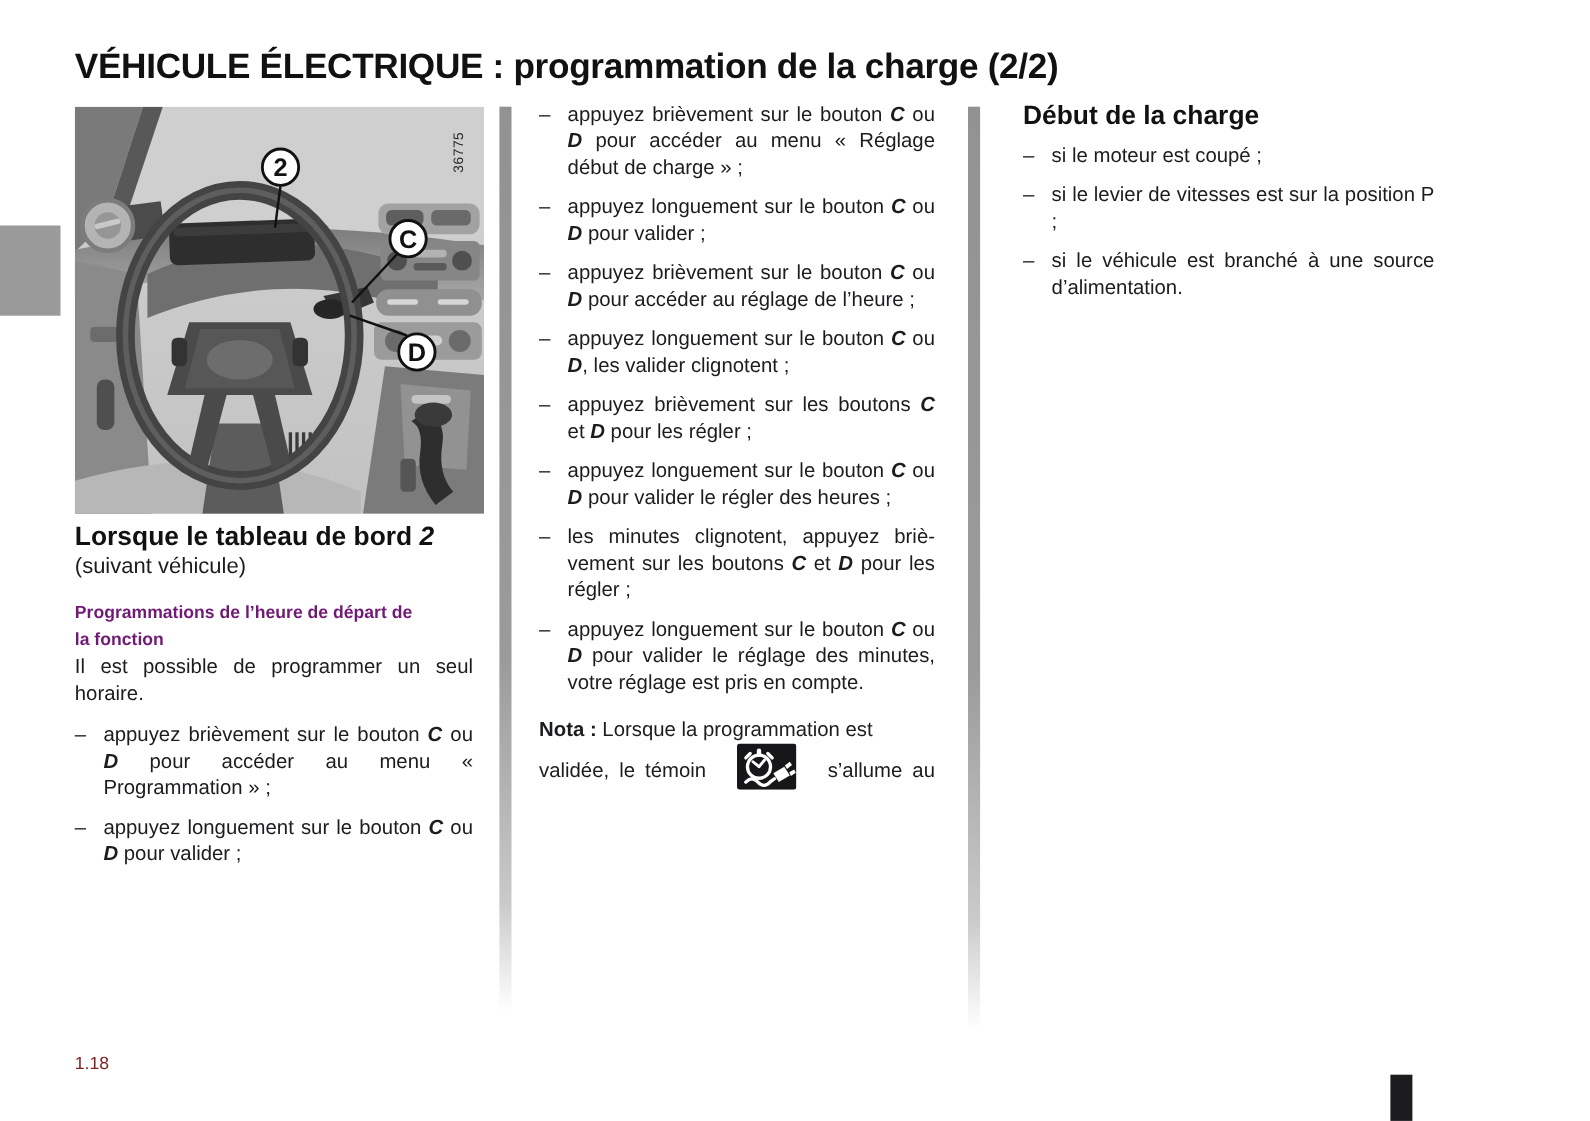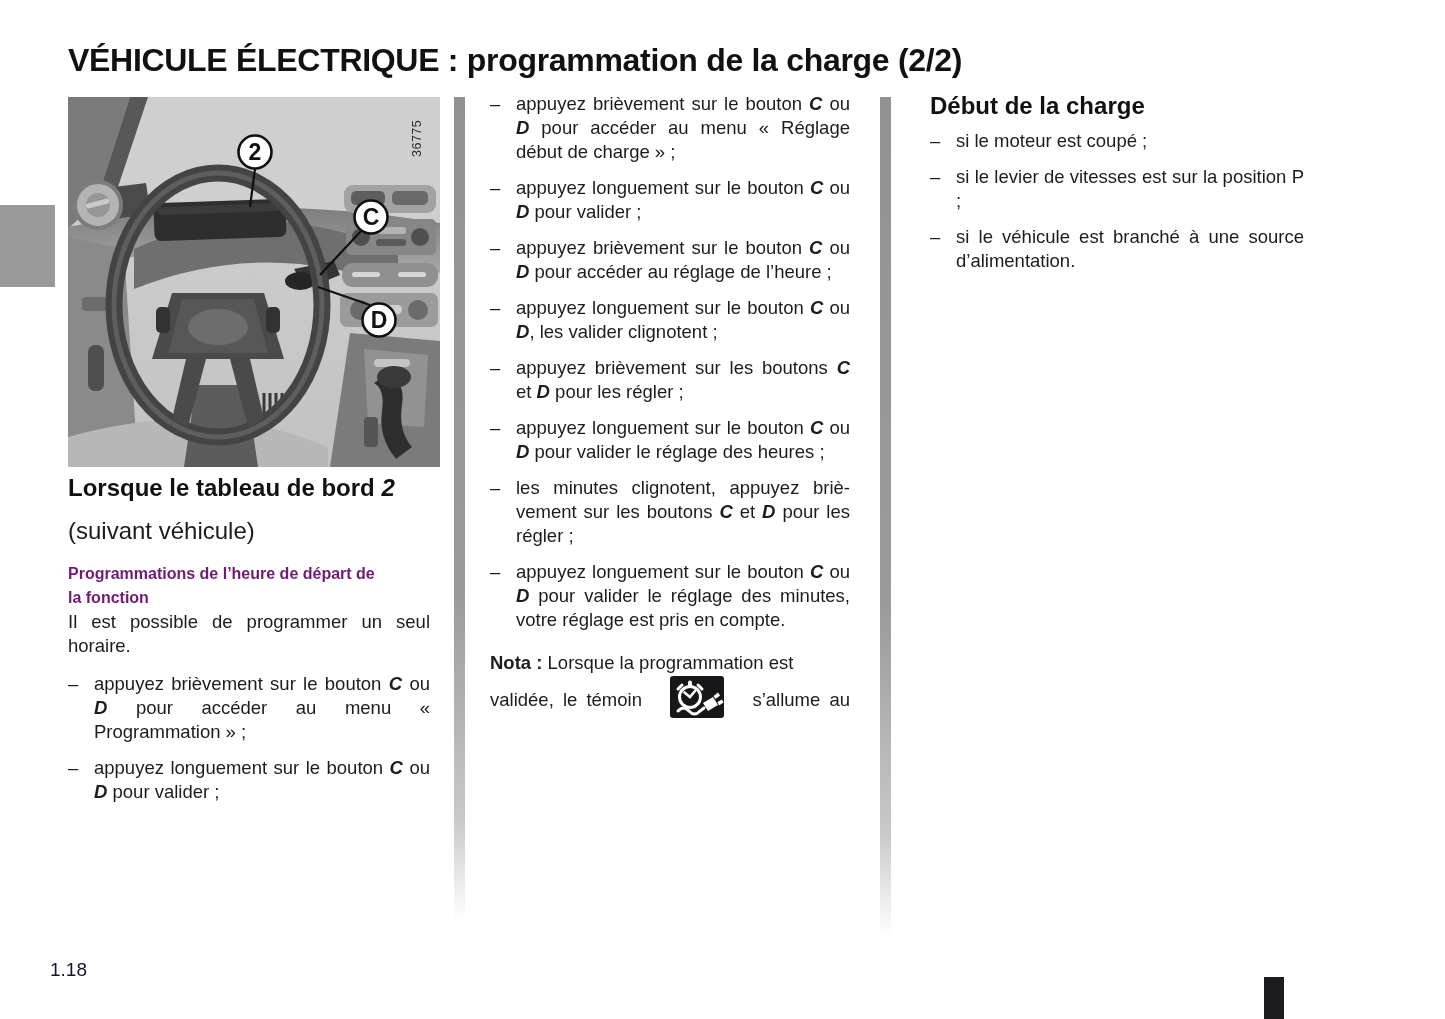--- a/index.html
+++ b/index.html
@@ -30,36 +30,36 @@
   .body-txt{font-size:18.5px;line-height:24px;}
   .justify{text-align:justify;}
   span.b{font-weight:bold;}
   span.i{font-style:italic;}
   .li{display:flex;margin-bottom:12px;}
   .li .dash{flex:none;width:26px;}
   .li .txt{flex:1;}
   
   .left-col{left:68px;top:474px;width:362px;}
   .caption-heading{font-size:24px;font-weight:bold;line-height:27px;color:#111;}
-  .caption-note{font-size:24px;line-height:24px;margin-top:18px;}
+  .caption-note{font-size:20px;line-height:24px;margin-top:2px;}
   .sub-heading{font-size:16px;font-weight:bold;line-height:24px;margin-top:19px;width:320px;color:#701a75;}
   .left-intro{}
   .left-bullets{margin-top:14px;}
   
   .mid-col{left:490px;top:92px;width:360px;}
   .nota{margin-top:19px;}
   .nota-line2{display:flex;align-items:center;justify-content:space-between;height:46px;margin:2px 0 0 0;}
   .nota-line2 span{word-spacing:4px;}
   .indicator-icon{flex:none;display:inline-block;}
   
   .right-col{left:910px;top:92px;width:374px;margin-left:20px;}
   .section-heading{font-size:24px;font-weight:bold;line-height:28px;color:#111;margin-bottom:9px;}
   .right-intro{margin-bottom:14px;}
   
-  .page-number{left:50px;top:959px;font-size:19px;color:#0f172a;}
+  .page-number{left:68px;top:959px;font-size:16px;color:#7f1d1d;}
 </style>
 </head>
 <body>
 
 <div class="abs page-title">VÉHICULE ÉLECTRIQUE : programmation de la charge (2/2)</div>
 
 <div class="abs edge-tab-left"></div>
 <div class="abs edge-tab-bottom"></div>
 
 <div class="abs figure">
@@ -202,21 +202,21 @@
   <div class="li body-txt">
     <span class="dash">–</span>
     <span class="txt justify"><span>appuyez longuement sur le bouton </span><span class="b i">C</span><span> ou </span><span class="b i">D</span><span>, les valider clignotent ;</span></span>
   </div>
   <div class="li body-txt">
     <span class="dash">–</span>
     <span class="txt justify"><span>appuyez brièvement sur les boutons </span><span class="b i">C</span><span> et </span><span class="b i">D</span><span> pour les régler ;</span></span>
   </div>
   <div class="li body-txt">
     <span class="dash">–</span>
-    <span class="txt justify"><span>appuyez longuement sur le bouton </span><span class="b i">C</span><span> ou </span><span class="b i">D</span><span> pour valider le réglage des heures ;</span></span>
+    <span class="txt justify"><span>appuyez longuement sur le bouton </span><span class="b i">C</span><span> ou </span><span class="b i">D</span><span> pour valider le régler des heures ;</span></span>
   </div>
   <div class="li body-txt">
     <span class="dash">–</span>
     <span class="txt justify"><span>les minutes clignotent, appuyez briè­vement sur les boutons </span><span class="b i">C</span><span> et </span><span class="b i">D</span><span> pour les régler ;</span></span>
   </div>
   <div class="li body-txt">
     <span class="dash">–</span>
     <span class="txt justify"><span>appuyez longuement sur le bouton </span><span class="b i">C</span><span> ou </span><span class="b i">D</span><span> pour valider le réglage des mi­nutes, votre réglage est pris en compte.</span></span>
   </div>
 

